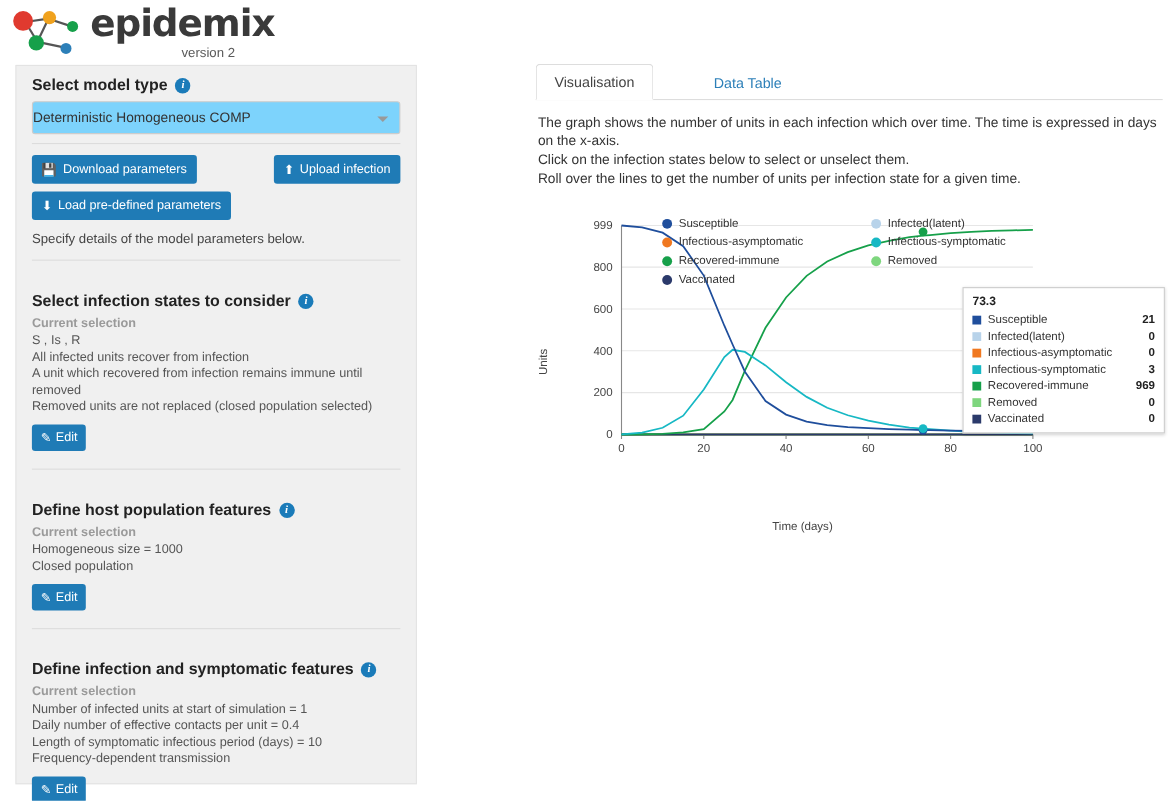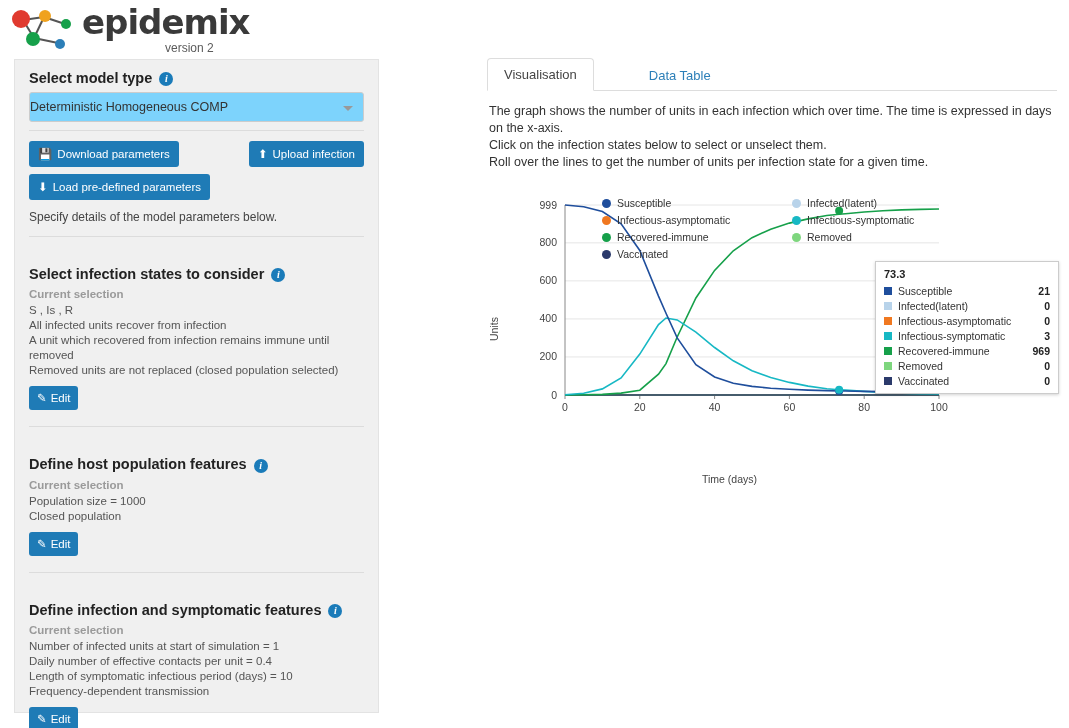--- a/index.html
+++ b/index.html
@@ -176,21 +176,21 @@
         </div>
       </div>
       <div class="divider"></div>
 
       <div class="block">
         <div class="sec-title">
           <span>Define host population features</span>
           <span class="info"><span class="info-icon">i</span></span>
         </div>
         <div class="cur-sel">Current selection</div>
-        <div class="sel-line">Population size = 1000</div>
+        <div class="sel-line">Homogeneous size = 1000</div>
         <div class="sel-line">Closed population</div>
         <div style="margin-top:8px;">
           <span class="btn-edit">
             <span>✎</span>
             <span>Edit</span>
           </span>
         </div>
       </div>
       <div class="divider"></div>
 

